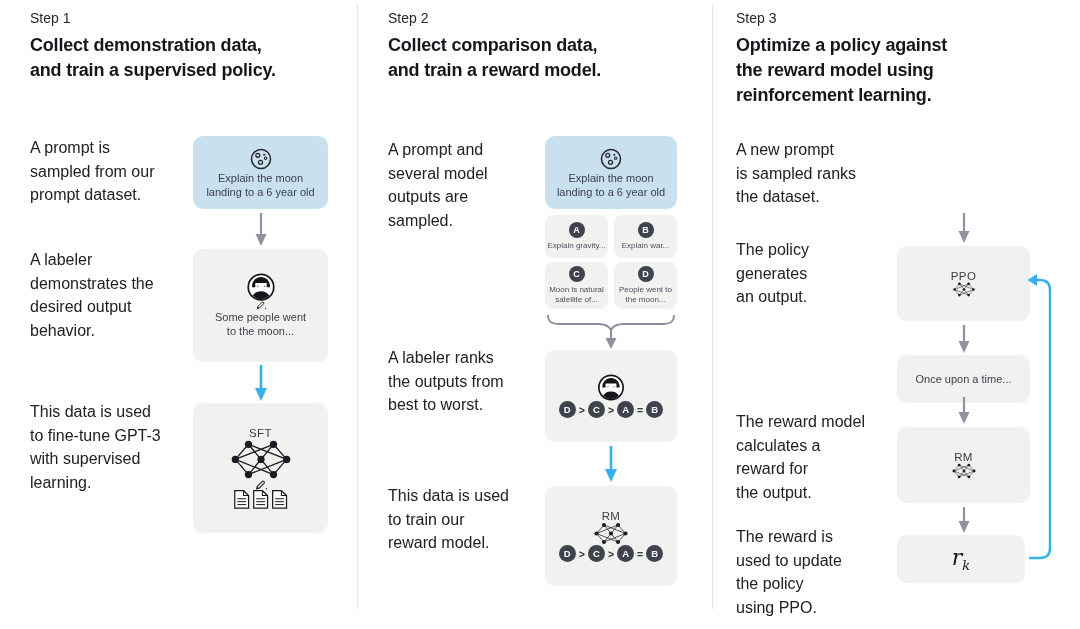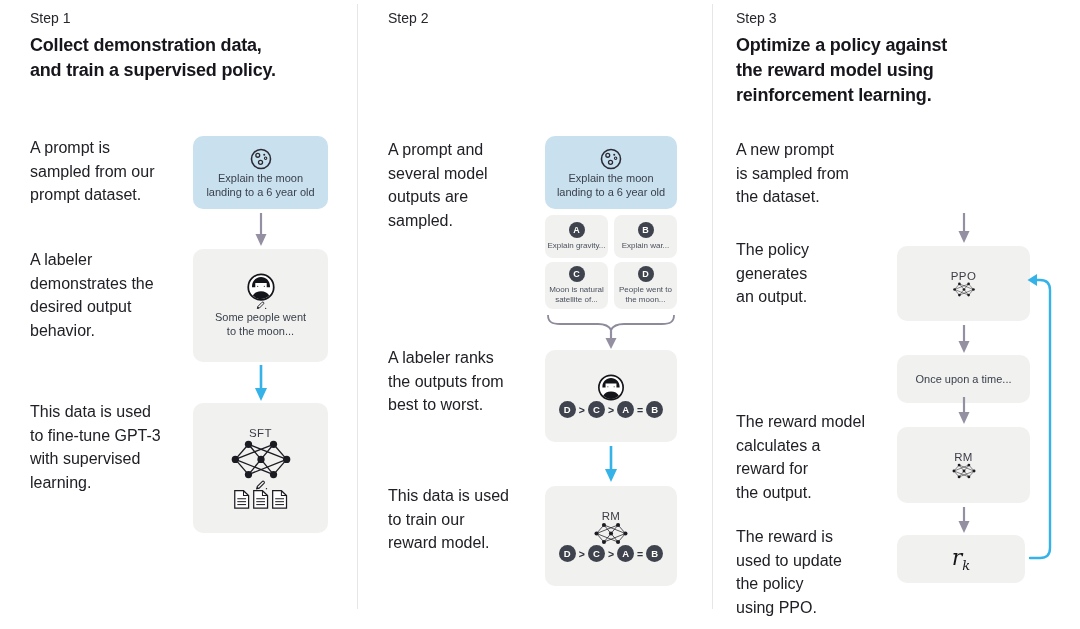--- a/index.html
+++ b/index.html
@@ -162,20 +162,22 @@
           <line x1="30.5" y1="16" x2="42.5" y2="16"></line>
           <line x1="30.5" y1="20" x2="42.5" y2="20"></line>
         <line x1="56.5" y1="12" x2="68.5" y2="12"></line>
           <line x1="56.5" y1="16" x2="68.5" y2="16"></line>
           <line x1="56.5" y1="20" x2="68.5" y2="20"></line>
       </g>
     </svg>
   </div>
 
   <div class="step-label" style="left:388px;top:10px;">Step 2</div>
+  <h2 class="step-title" style="left:388px;top:33px;">Collect comparison data,
+and train a reward model.</h2>
   <p class="annotation" style="left:388px;top:138px;">A prompt and
 several model
 outputs are
 sampled.</p>
   <p class="annotation" style="left:388px;top:346px;">A labeler ranks
 the outputs from
 best to worst.</p>
   <p class="annotation" style="left:388px;top:484px;">This data is used
 to train our
 reward model.</p>
@@ -277,21 +279,21 @@
       <span class="rsep">=</span>
       <span class="rbadge">B</span>
     </div>
   </div>
 
   <div class="step-label" style="left:736px;top:10px;">Step 3</div>
   <h2 class="step-title" style="left:736px;top:33px;">Optimize a policy against
 the reward model using
 reinforcement learning.</h2>
   <p class="annotation" style="left:736px;top:138px;">A new prompt
-is sampled from
+is sampled ranks
 the dataset.</p>
   <p class="annotation" style="left:736px;top:238px;">The policy
 generates
 an output.</p>
   <p class="annotation" style="left:736px;top:410px;">The reward model
 calculates a
 reward for
 the output.</p>
   <p class="annotation" style="left:736px;top:525px;">The reward is
 used to update

